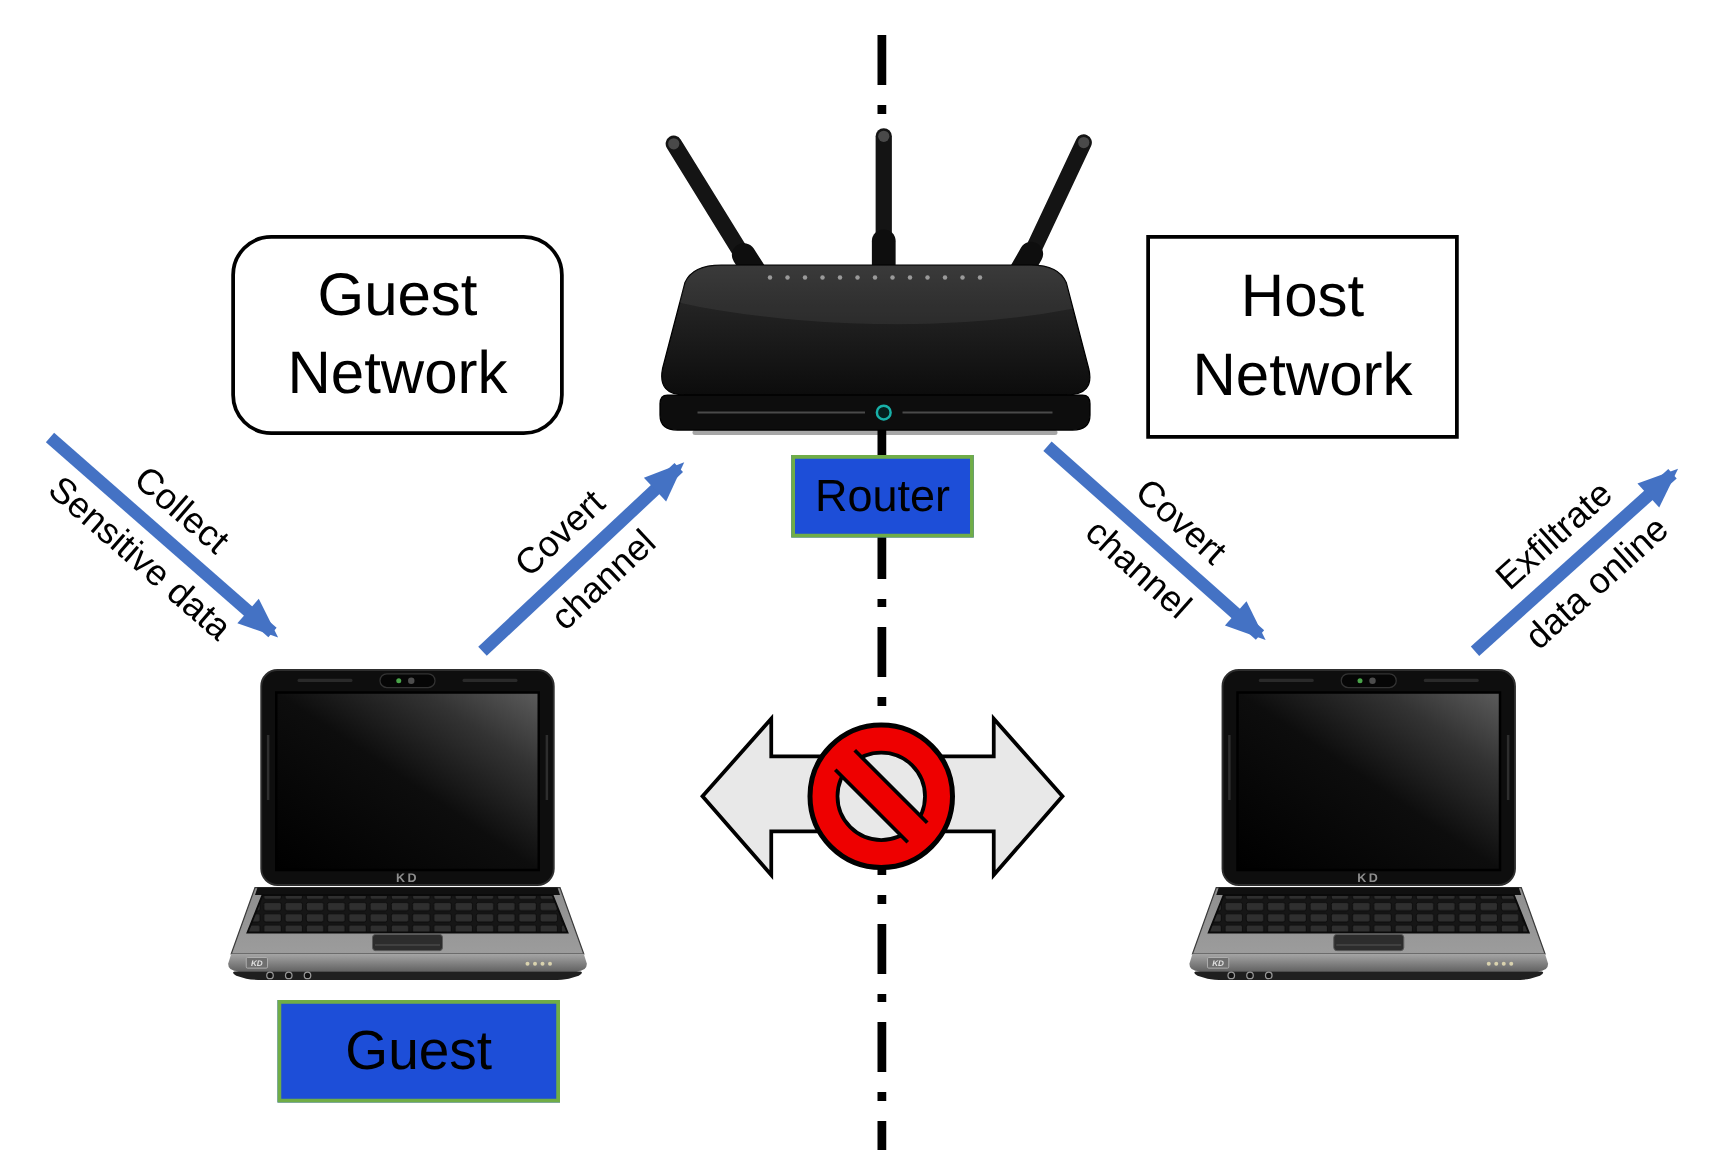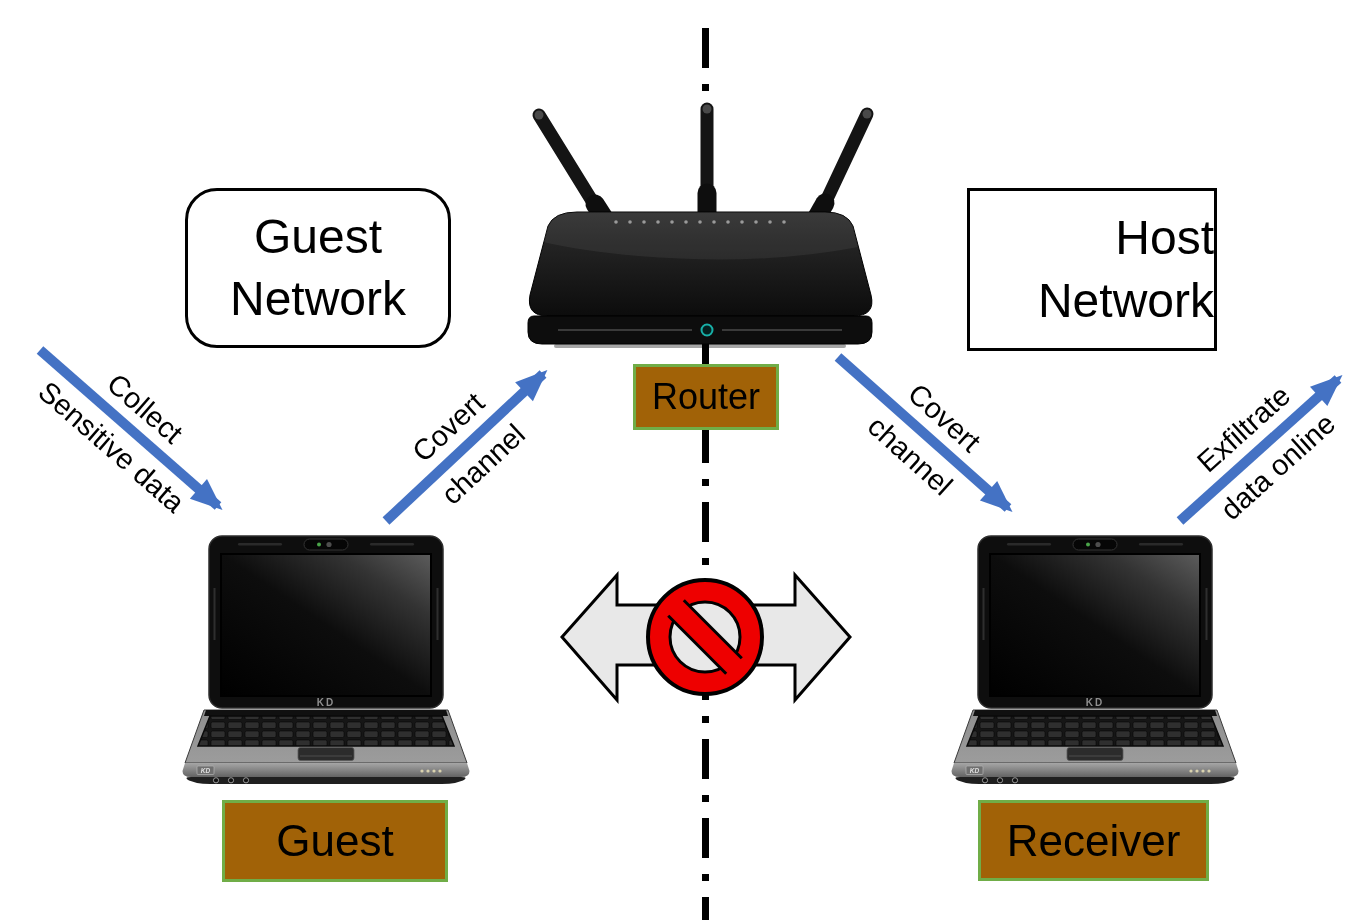--- a/index.html
+++ b/index.html
@@ -22,24 +22,24 @@
   #laptop-left{left:176px;top:532px;width:300px;height:252px;z-index:2;}
   #laptop-right{left:945px;top:532px;width:300px;height:252px;z-index:2;}
   #blocked-svg{left:545px;top:560px;width:320px;height:155px;z-index:4;}
   
   .nbox{
     position:absolute;border:3px solid var(--network-border,#000);background:#fff;z-index:4;
     display:flex;flex-direction:column;align-items:center;justify-content:center;
     font-size:48px;line-height:1.3;text-align:center;
   }
   #guest-box{left:185px;top:188px;width:260px;height:154px;border-radius:32px;}
-  #host-box{left:967px;top:188px;width:244px;height:157px;align-items:flex-end;}
+  #host-box{left:917px;top:188px;width:244px;height:157px;}
   
   .tag{
-    position:absolute;border:3px solid var(--label-border-green,#70AD47);background:#a16207;z-index:4;
+    position:absolute;border:3px solid var(--label-border-green,#70AD47);background:#1d4ed8;z-index:4;
     display:flex;align-items:center;justify-content:center;
   }
   #router-label{left:633px;top:364px;width:140px;height:60px;font-size:36px;}
   #sender-label{left:222px;top:800px;width:220px;height:76px;font-size:44px;}
   #receiver-label{left:978px;top:800px;width:225px;height:75px;font-size:44px;}
   
   .flowlabel{
     position:absolute;z-index:5;display:flex;flex-direction:column;align-items:center;
     gap:18px;font-size:29px;line-height:33px;white-space:nowrap;text-align:center;
   }
@@ -191,21 +191,20 @@
     <div>Guest</div>
     <div>Network</div>
   </div>
   <div class="nbox" id="host-box">
     <div>Host</div>
     <div>Network</div>
   </div>
 
   <div class="tag" id="router-label">Router</div>
   <div class="tag" id="sender-label">Guest</div>
-  <div class="tag" id="receiver-label">Receiver</div>
 
   <div class="flowlabel" id="collect-label">
     <div>Collect</div>
     <div>Sensitive data</div>
   </div>
   <div class="flowlabel" id="covert-left-label">
     <div>Covert</div>
     <div>channel</div>
   </div>
   <div class="flowlabel" id="covert-right-label">

